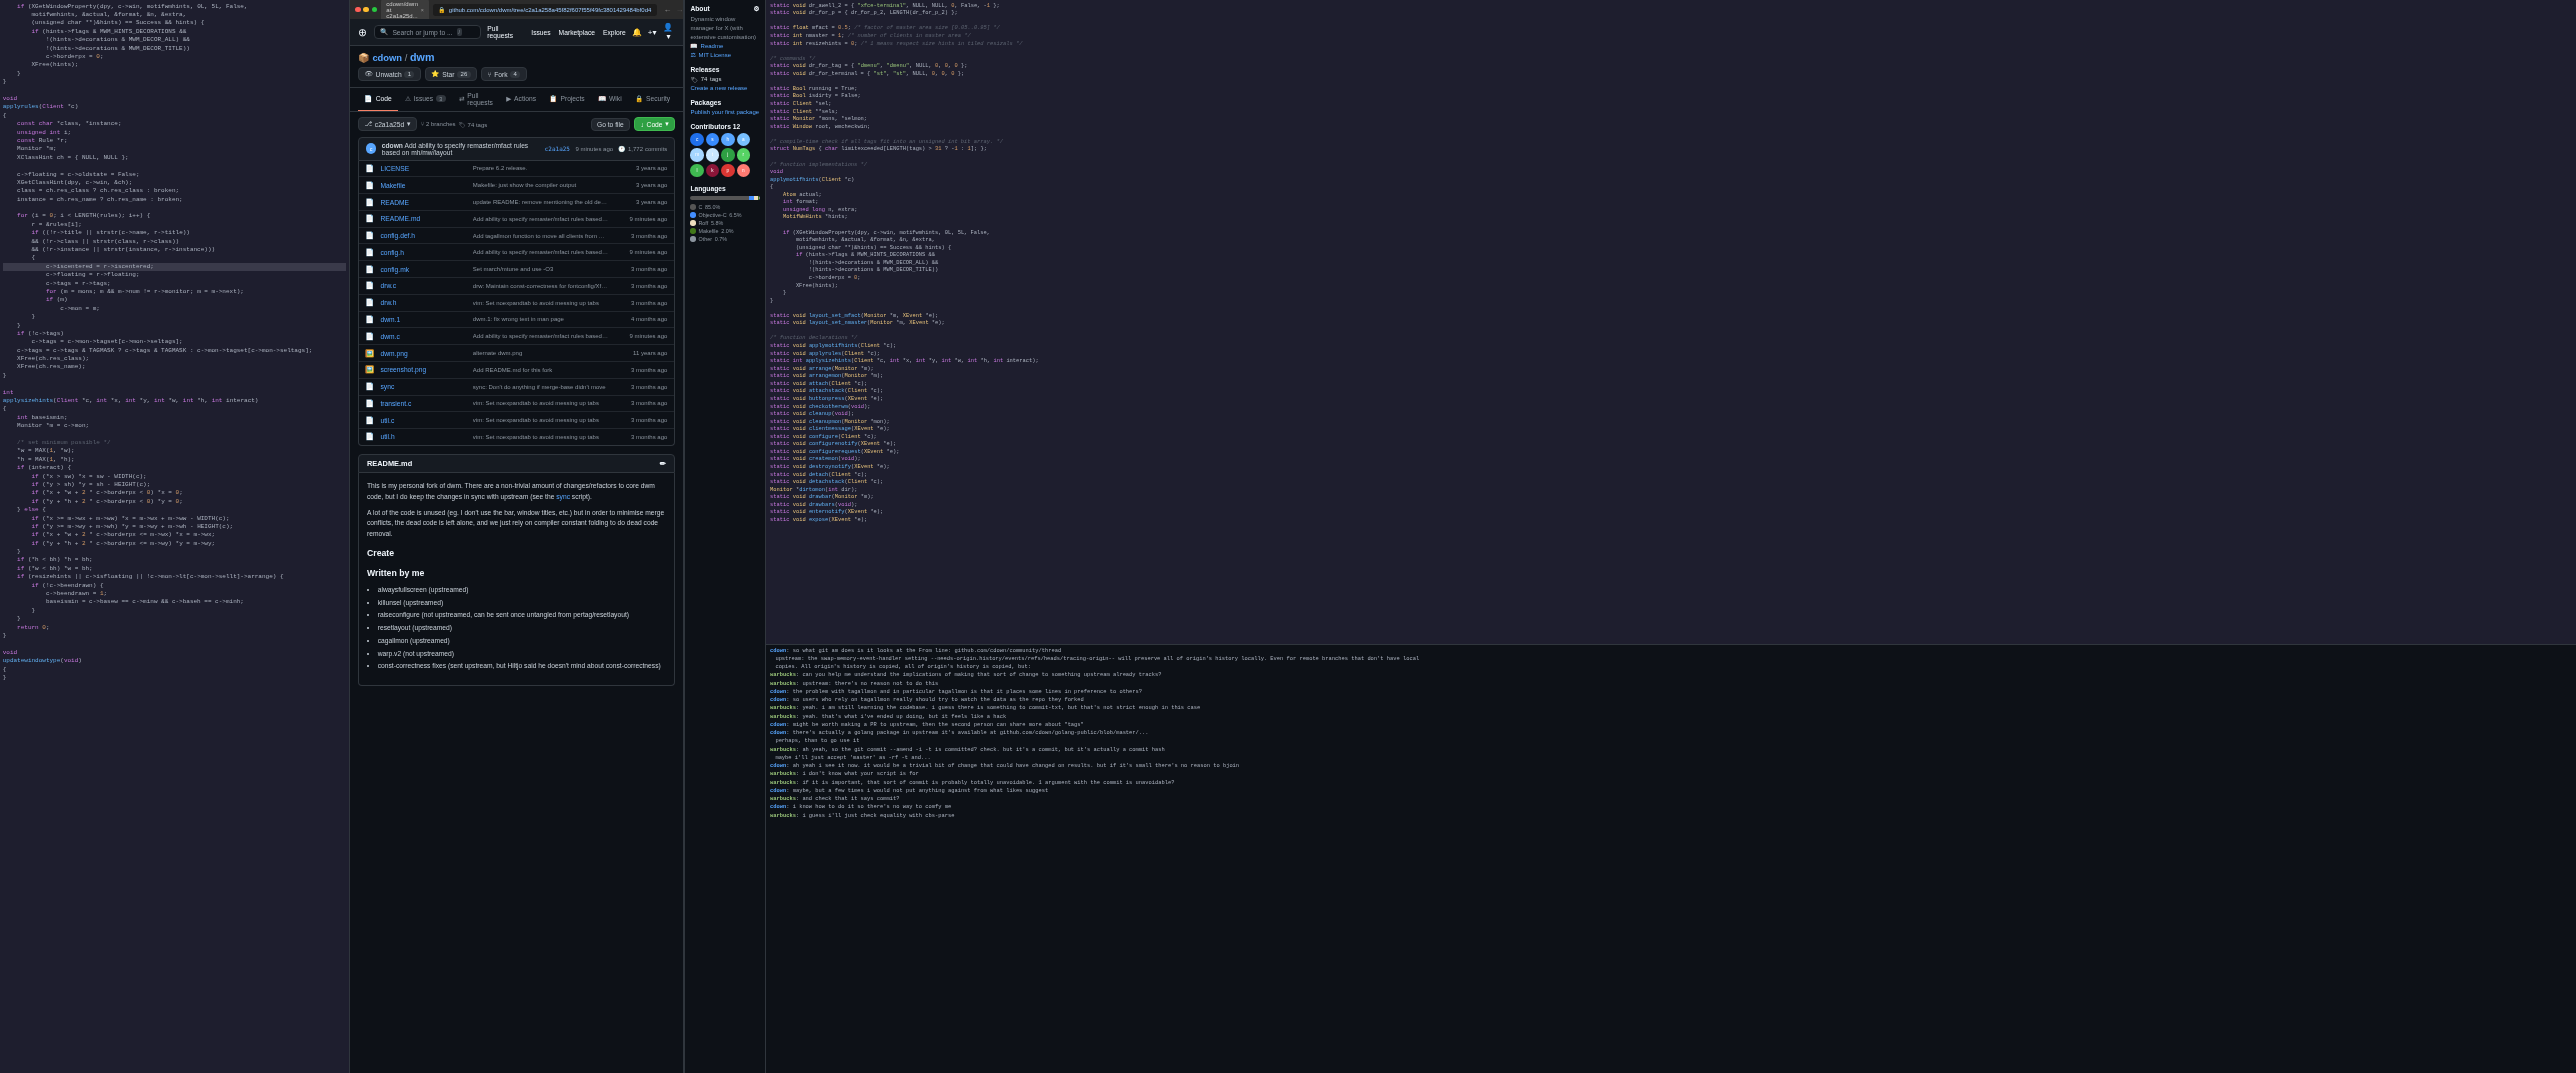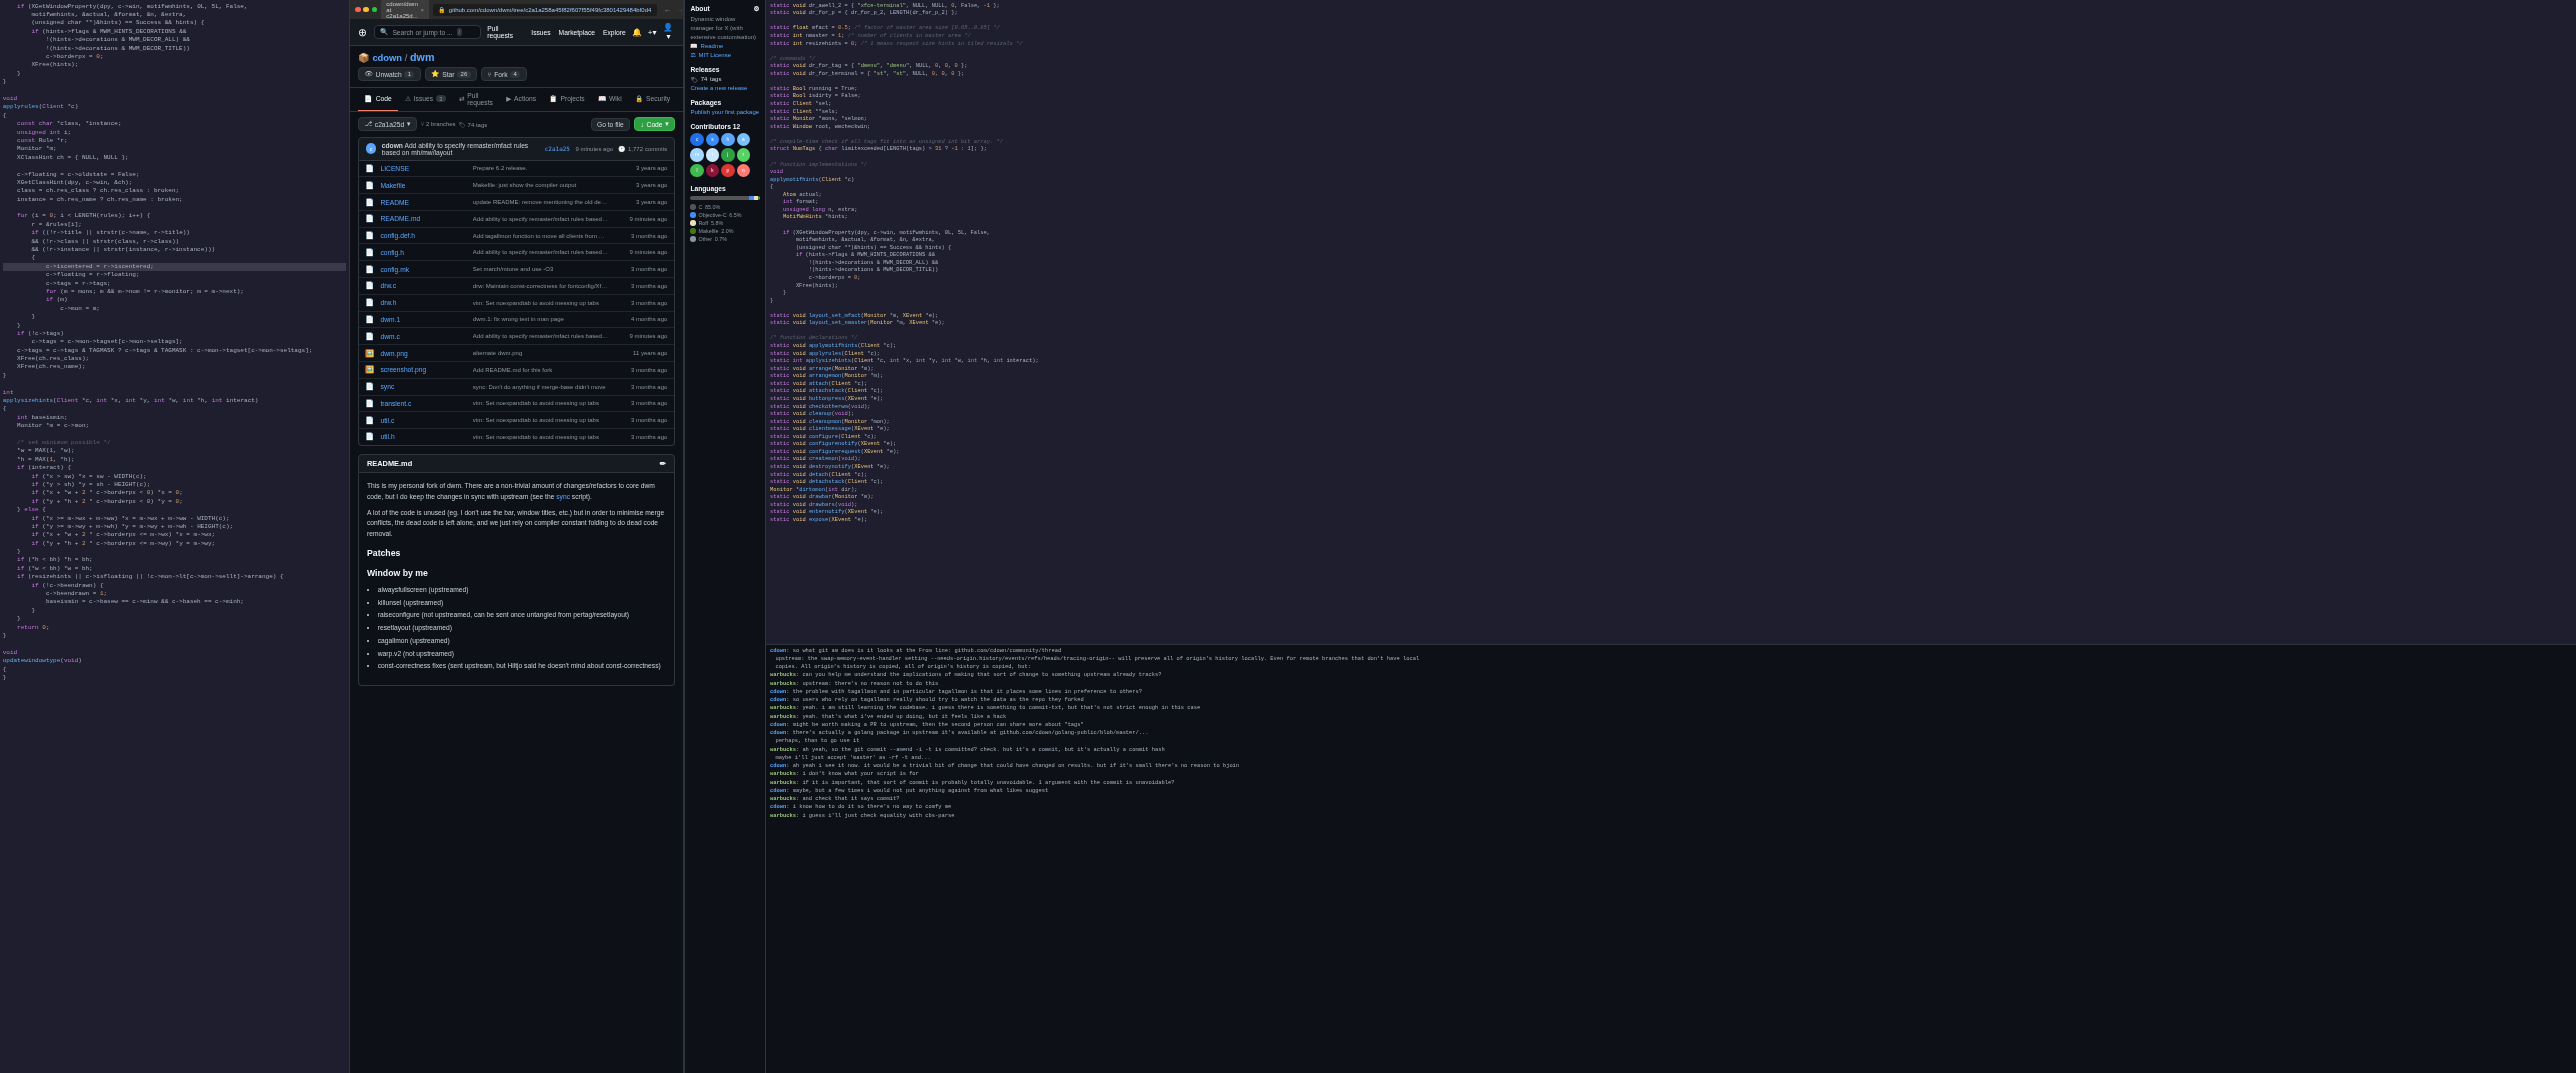--- a/index.html
+++ b/index.html
@@ -741,22 +741,22 @@
         <span>README.md</span>
         <span>✏</span>
       </div>
       <div class="readme-body">
         <p>
           This is my personal fork of dwm. There are a non-trivial amount of changes/refactors to core dwm code, but I do keep the changes in sync with upstream (see the <a href="#">sync</a> script).
         </p>
         <p>
           A lot of the code is unused (eg. I don't use the bar, window titles, etc.) but in order to minimise merge conflicts, the dead code is left alone, and we just rely on compiler constant folding to do dead code removal.
         </p>
-        <h2>Patches</h2>
-        <h2>Window by me</h2>
+        <h2>Create</h2>
+        <h2>Written by me</h2>
         <ul id="patches-list">
         <li>alwaysfullscreen (upstreamed)</li>
             <li>killunsel (upstreamed)</li>
             <li>raiseconfigure (not upstreamed, can be sent once untangled from pertag/resetlayout)</li>
             <li>resetlayout (upstreamed)</li>
             <li>cagallmon (upstreamed)</li>
             <li>warp.v2 (not upstreamed)</li>
             <li>const-correctness fixes (sent upstream, but Hiltjo said he doesn't mind about const-correctness)</li>
           </ul>
       </div>

